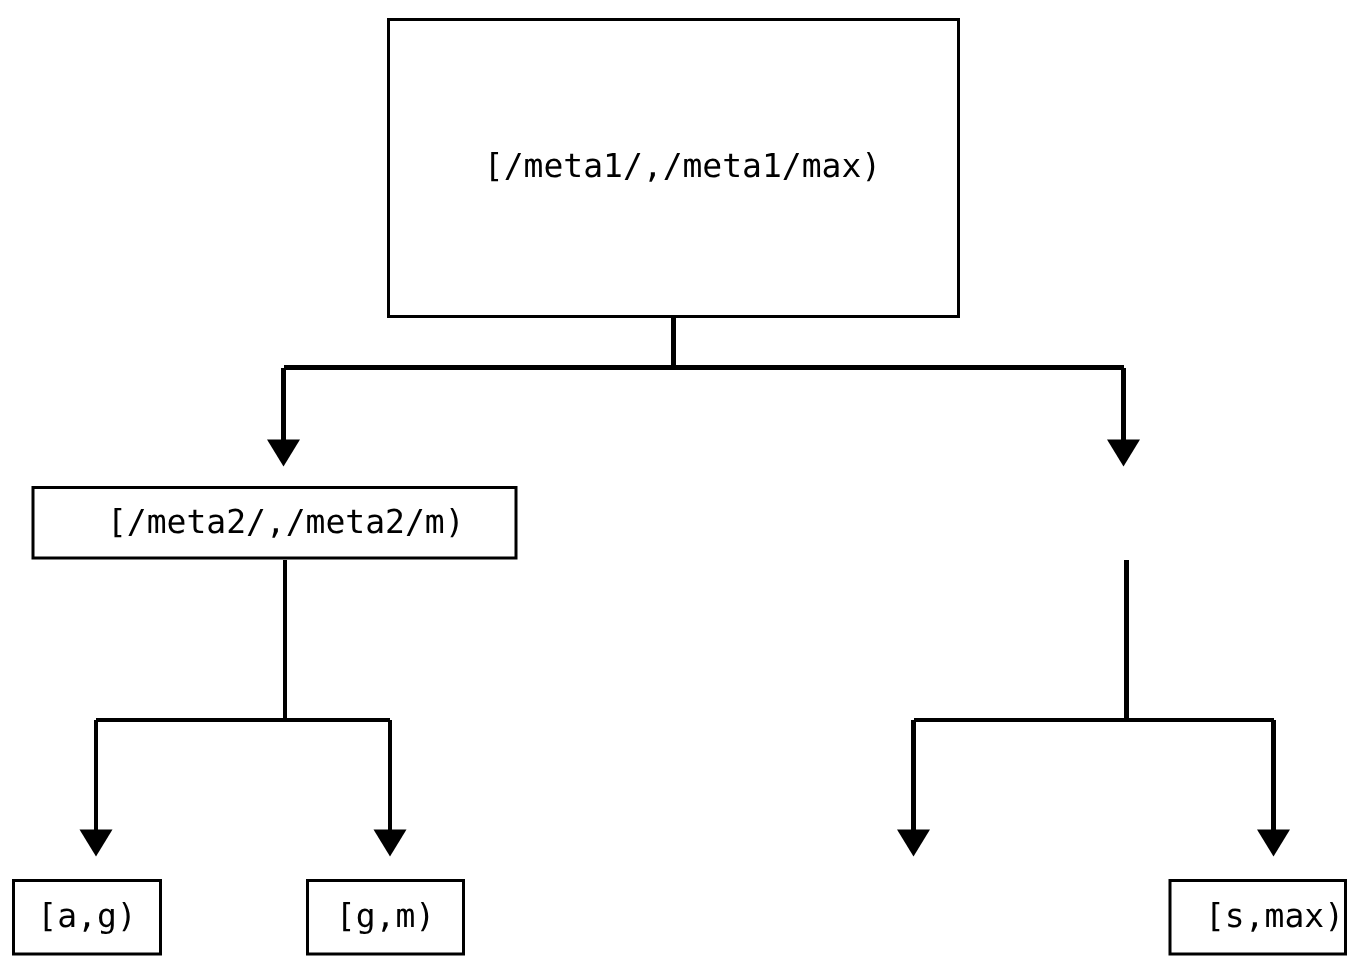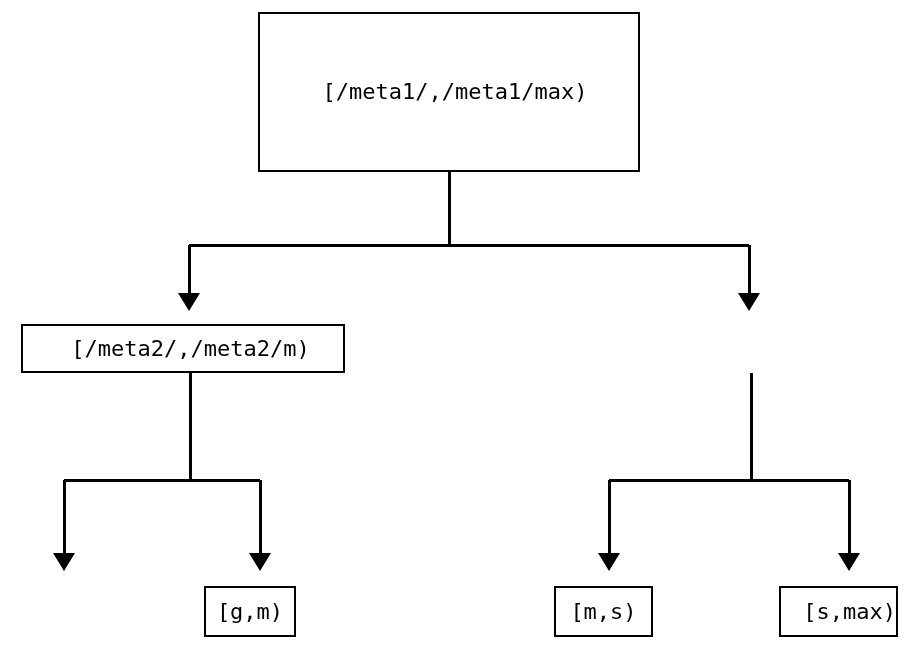--- a/index.html
+++ b/index.html
@@ -72,35 +72,35 @@
     <g fill="#000000" stroke="none">
       <polygon points="178,293 200,293 189,311"></polygon>
       <polygon points="738,293 760,293 749,311"></polygon>
       <polygon points="53,553 75,553 64,571"></polygon>
       <polygon points="249,553 271,553 260,571"></polygon>
       <polygon points="598,553 620,553 609,571"></polygon>
       <polygon points="838,553 860,553 849,571"></polygon>
     </g>
   </svg>
 
-  <div class="node-box node-root" style="left:258px; top:12px; width:382px; height:160px;padding-left:12px;">
+  <div class="node-box node-root" style="left:258px; top:12px; width:382px; height:200px;padding-left:12px;">
     <span class="node-label">[/meta1/,/meta1/max)</span>
   </div>
 
   <div class="node-box node-mid" style="left:21px; top:324px; width:324px; height:49px;padding-left:15px;">
     <span class="node-label">[/meta2/,/meta2/m)</span>
   </div>
 
 
+  <div class="node-box node-leaf" style="left:8px; top:586px; width:100px; height:51px;">
+    <span class="node-label">[a,g)</span>
+  </div>
 
-  <div class="node-box node-leaf" style="left:204px; top:586px; width:92px; height:51px;justify-content:center;">
+  <div class="node-box node-leaf" style="left:204px; top:586px; width:106px; height:51px;justify-content:center;">
     <span class="node-label">[g,m)</span>
   </div>
 
-  <div class="node-box node-leaf" style="left:554px; top:586px; width:99px; height:51px;">
-    <span class="node-label">[m,s)</span>
-  </div>
 
   <div class="node-box node-leaf" style="left:779px; top:586px; width:119px; height:51px;justify-content:flex-end;">
     <span class="node-label">[s,max)</span>
   </div>
 
 </div>
 
 </body></html>

